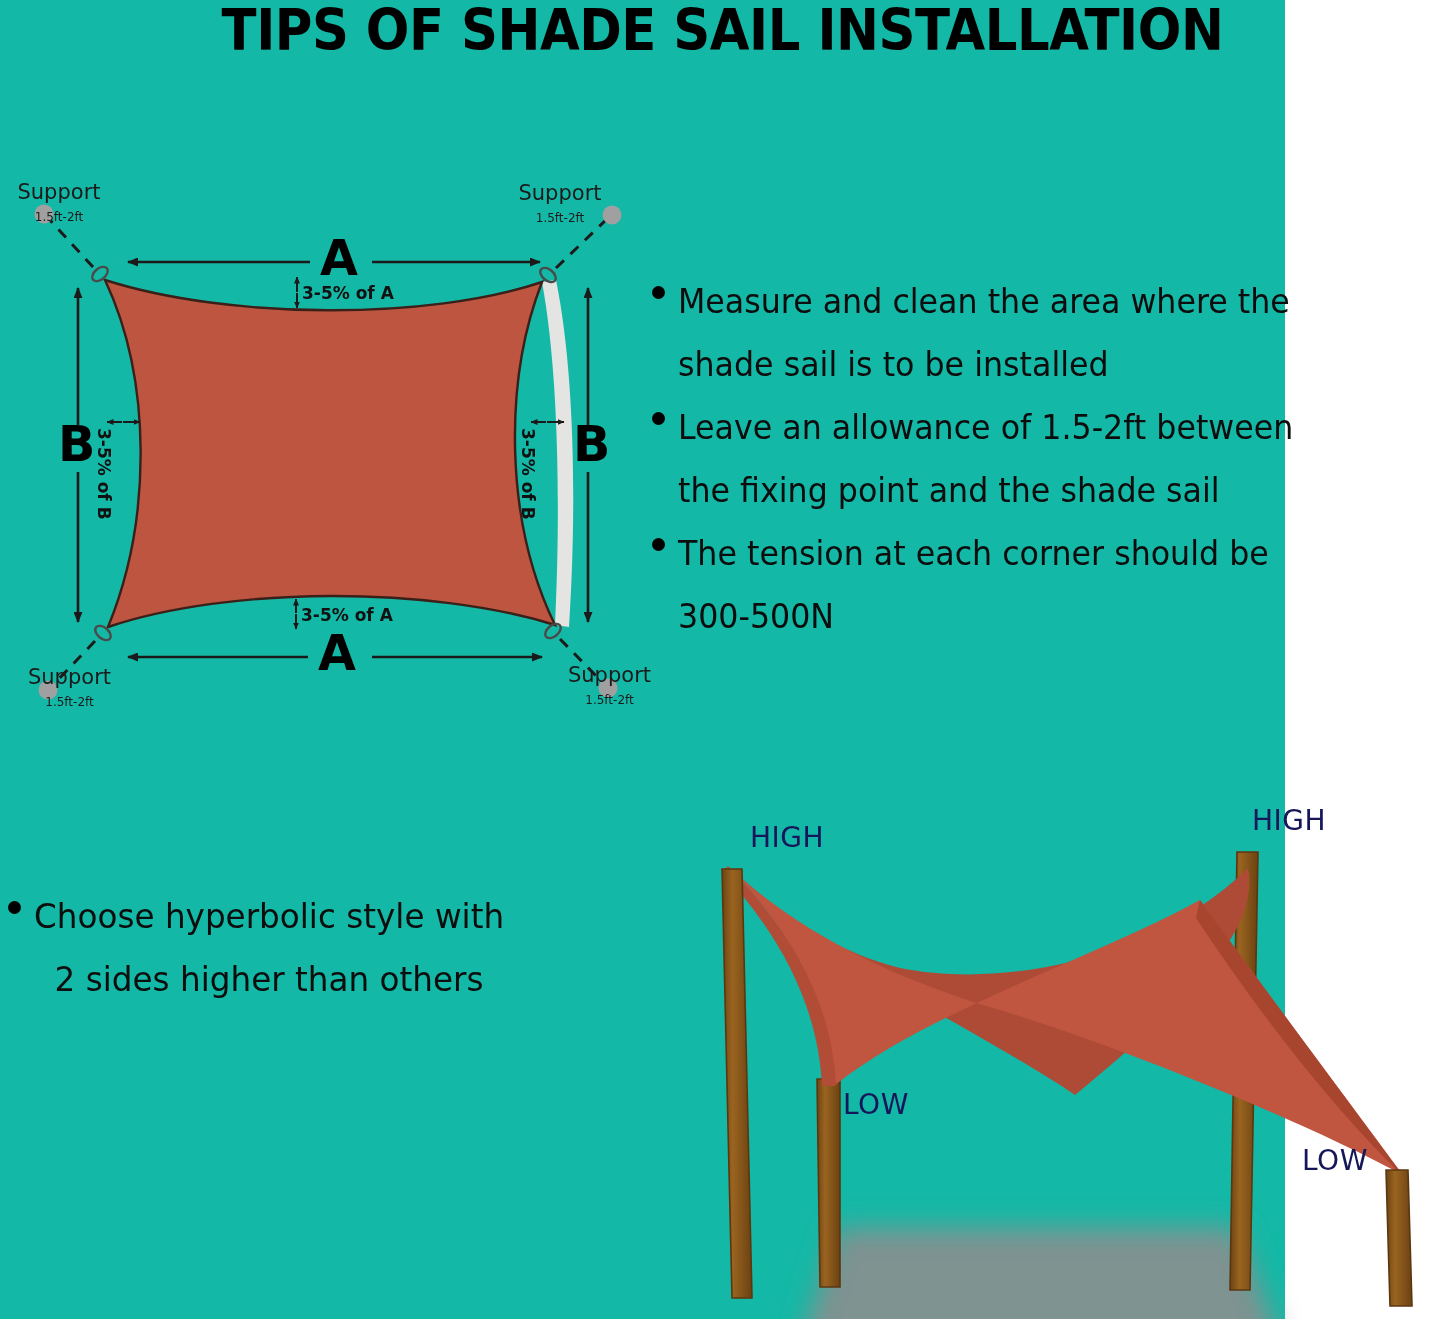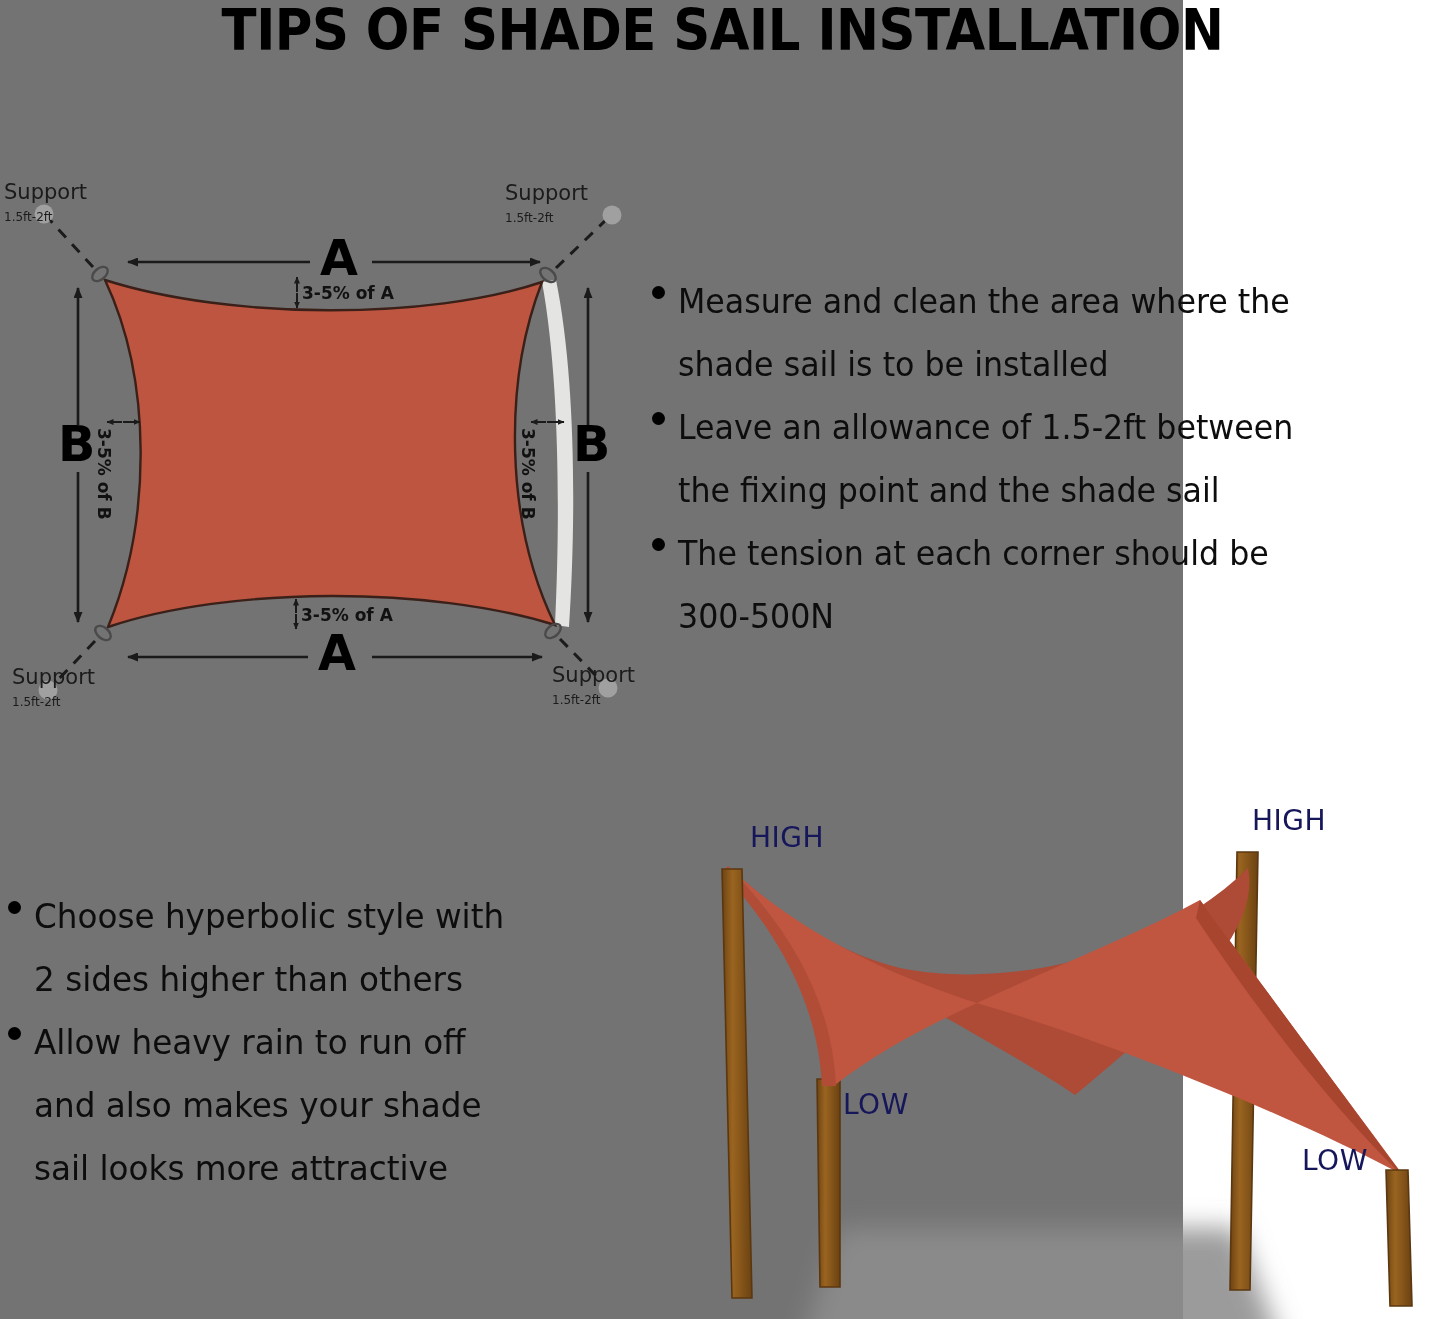--- a/index.html
+++ b/index.html
@@ -5,23 +5,23 @@
   * { box-sizing: border-box; margin: 0; padding: 0; }
   html, body {
     width: 1445px;
     height: 1319px;
     background: #ffffff;
     font-family: "DejaVu Sans", "Liberation Sans", sans-serif;
     overflow: hidden;
   }
   #page {
     position: relative;
-    width: 1183px;
+    width: 1285px;
     height: 1319px;
-    background: #737373;
+    background: #14b8a6;
   }
 
   
   #title {
     position: absolute;
     left: 0; top: 0;
     width: 1445px;
     height: 62px;
     text-align: center;
     font-family: "DejaVu Sans", "Liberation Sans", sans-serif;
@@ -36,20 +36,21 @@
   }
 
   
   .abs { position: absolute; white-space: nowrap; }
 
   .support-label {
     font-family: "DejaVu Sans", "Liberation Sans", sans-serif;
     font-size: 21px;
     line-height: 25px;
     color: #1b1b1b;
+    text-align: center;
   }
   .support-label .l2 { display:block; font-size: 12px; }
 
   .dim-letter {
     font-family: "DejaVu Sans", "Liberation Sans", sans-serif;
     font-weight: bold;
     font-size: 49px;
     line-height: 49px;
     color: #000000;
   }
@@ -249,38 +250,30 @@
 
     <div class="bullet-row">
       <span class="bullet-dot"></span>
       <span class="bullet-text">
         <span>The tension at each corner should be</span><br>
         <span>300-500N</span>
       </span>
     </div>
   </div>
 
-  <div class="bullet-list" id="list-left" style="left:8px; top:885px; width:620px;">
+  <div class="bullet-list" id="list-left" style="left:8px; top:885px; width:620px;text-align:center;">
 
     <div class="bullet-row">
       <span class="bullet-dot"></span>
       <span class="bullet-text">
         <span>Choose hyperbolic style with</span><br>
         <span>2 sides higher than others</span>
       </span>
     </div>
 
-    <div class="bullet-row">
-      <span class="bullet-dot"></span>
-      <span class="bullet-text">
-        <span>Allow heavy rain to run off</span><br>
-        <span>and also makes your shade</span><br>
-        <span>sail looks more attractive</span>
-      </span>
-    </div>
   </div>
 
   <svg class="svg-layer" style="left:0; top:0;" width="1445" height="1319" viewBox="0 0 1445 1319">
     <defs>
       <radialGradient id="gShadow" cx="50%" cy="50%" r="55%">
         <stop offset="0%" stop-color="#8a8a8a" stop-opacity="0.95"></stop>
         <stop offset="60%" stop-color="#8f8f8f" stop-opacity="0.8"></stop>
         <stop offset="100%" stop-color="#9a9a9a" stop-opacity="0"></stop>
       </radialGradient>
       <filter id="blurShadow" x="-20%" y="-40%" width="140%" height="190%">

